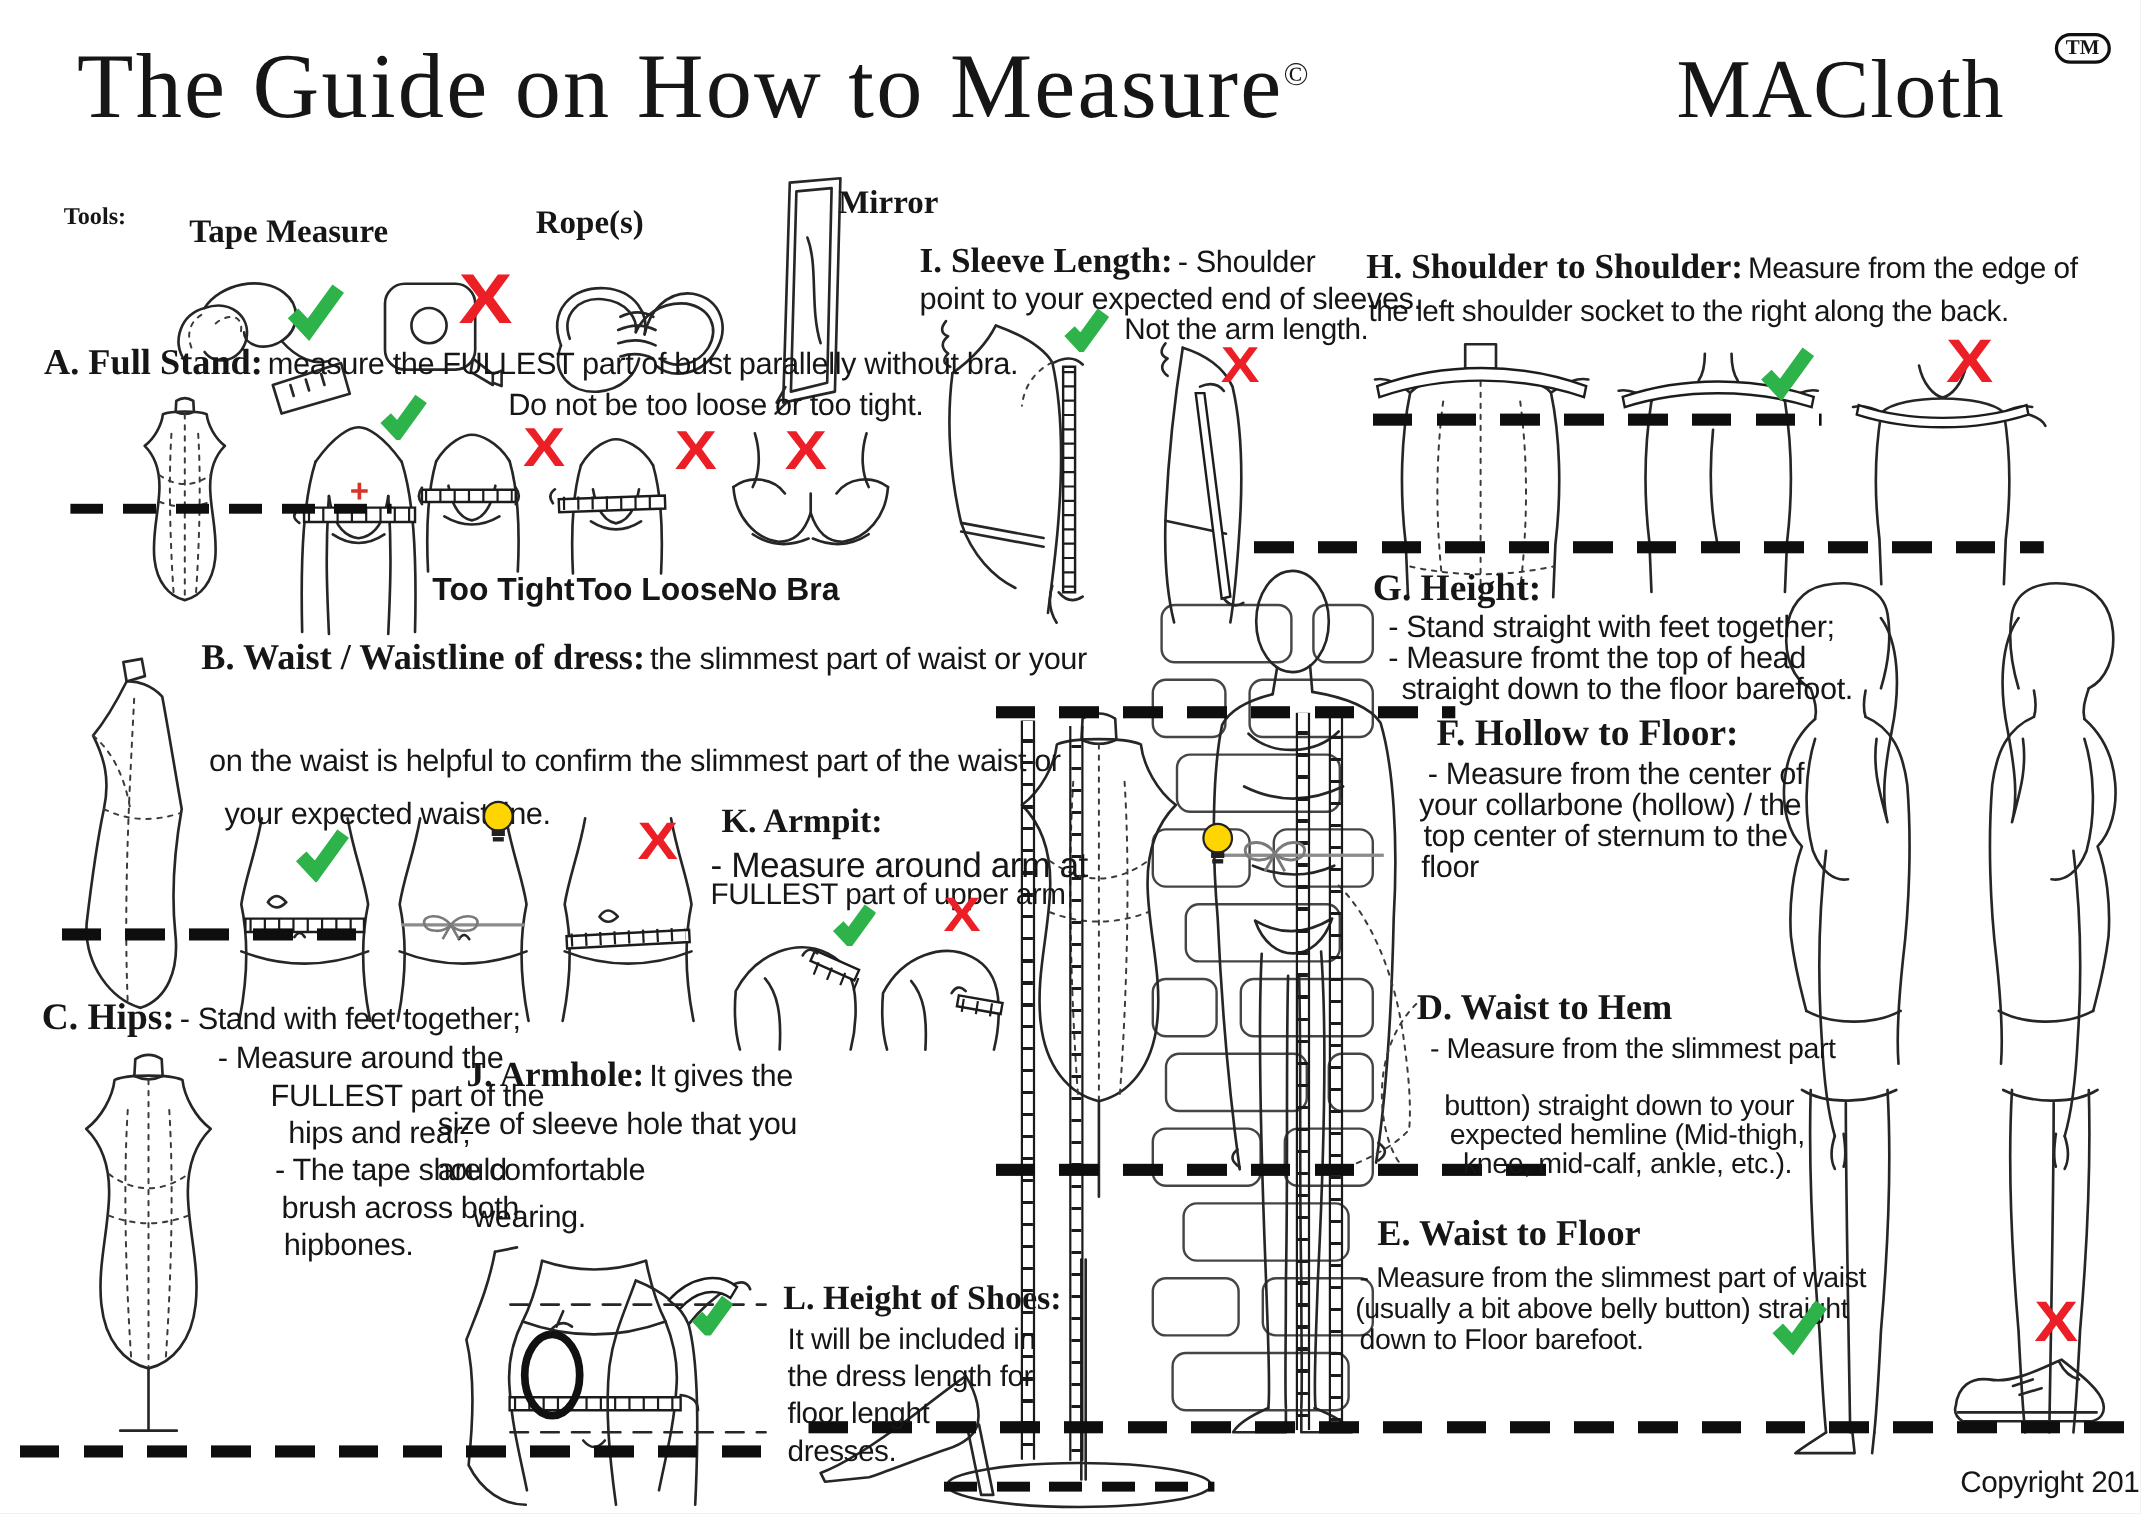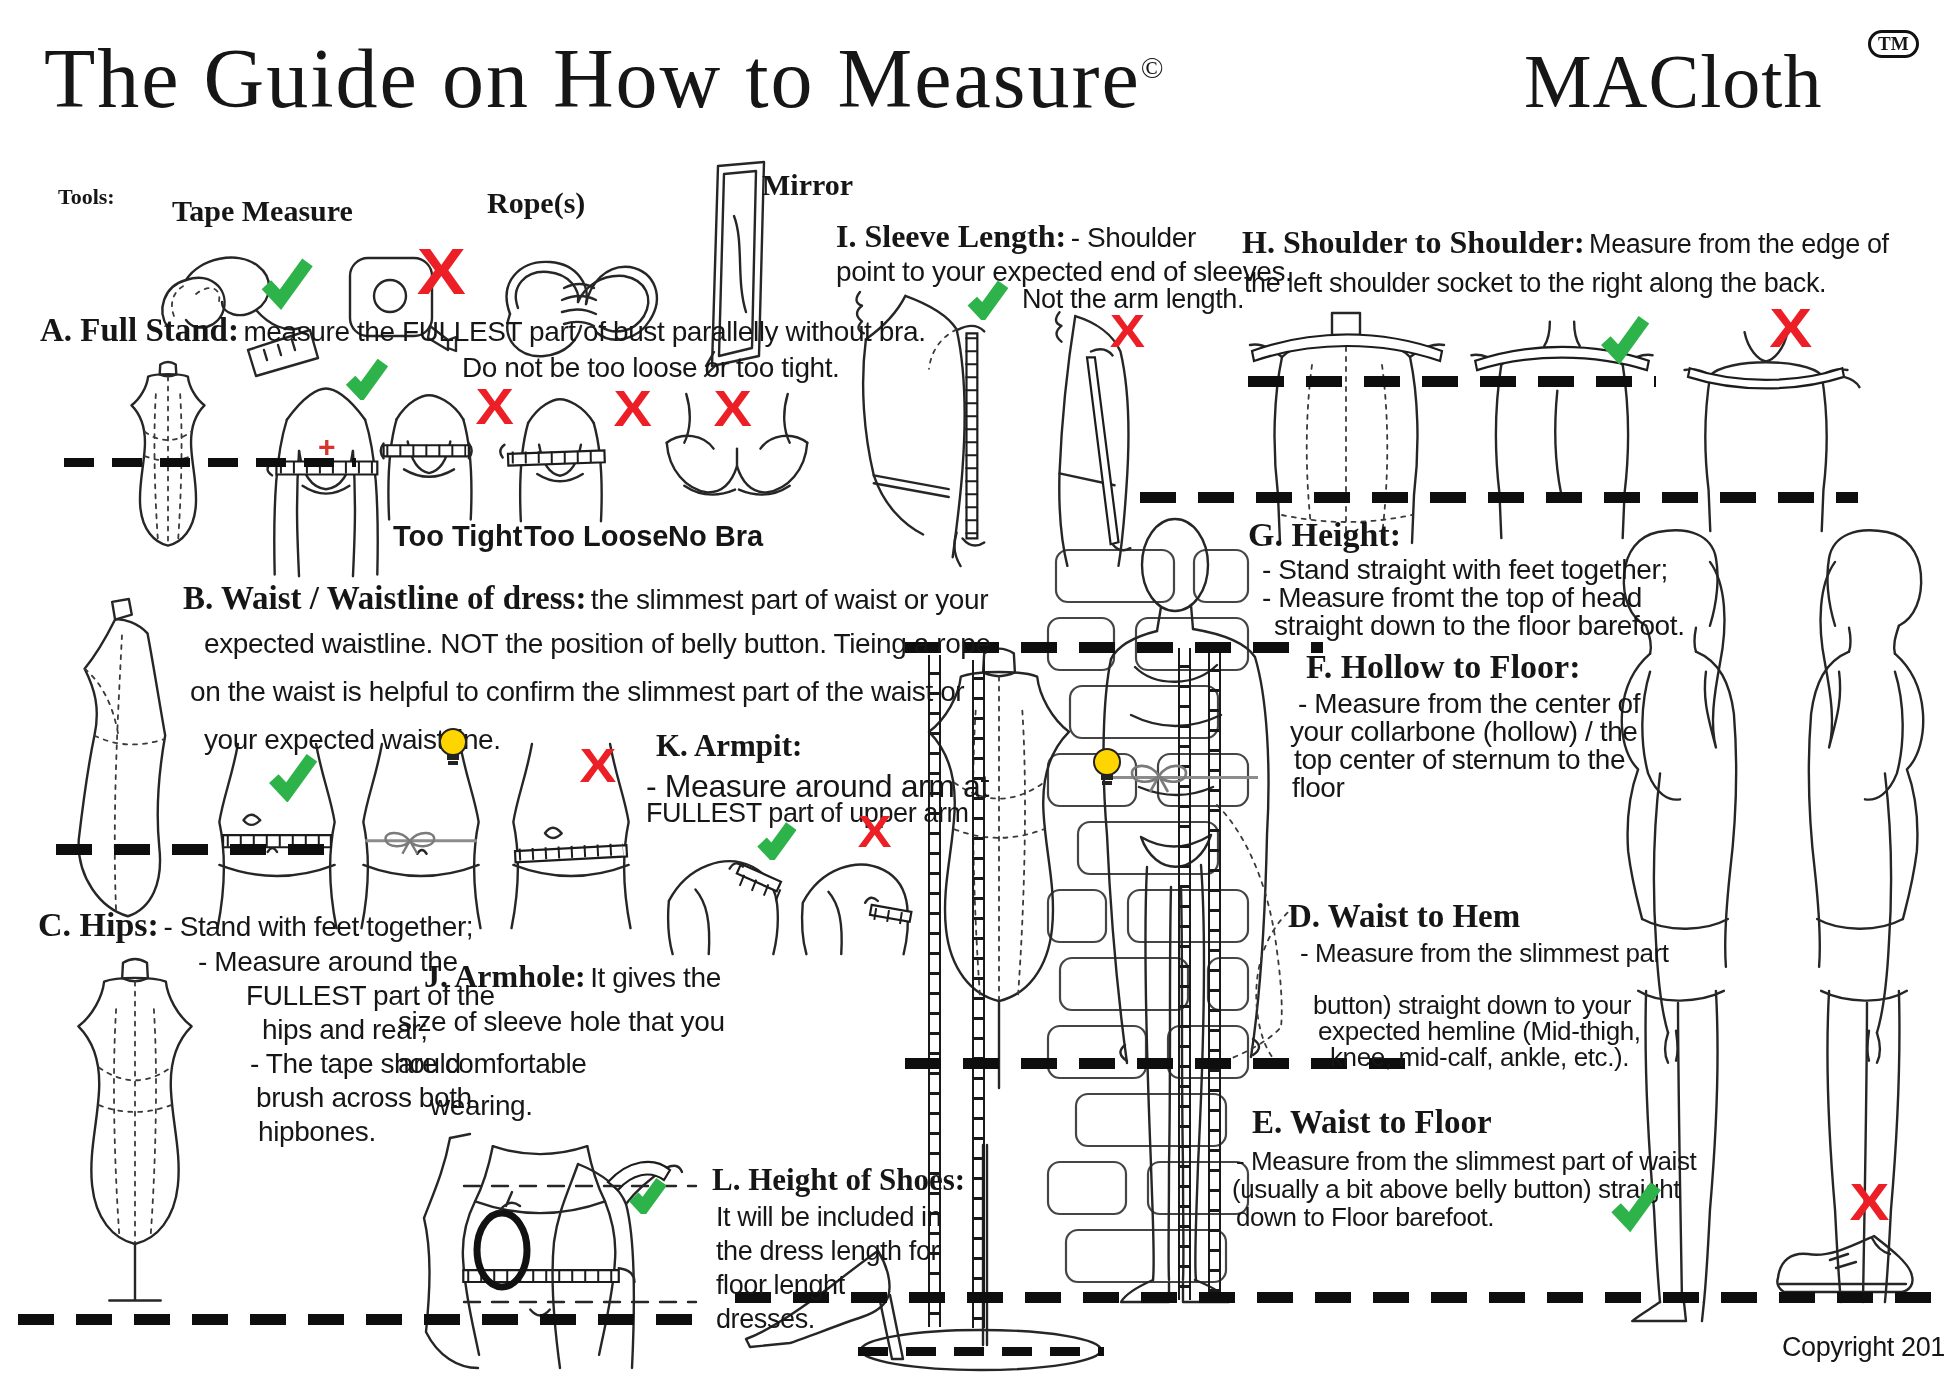--- a/index.html
+++ b/index.html
@@ -1,20 +1,20 @@
 <!DOCTYPE html>
 <html><head>
 <meta charset="utf-8">
 <style>
   html,body{margin:0;padding:0;background:#e8e8e8;}
   .page{position:relative;width:1946px;height:1376px;background:#ffffff;overflow:hidden;
         font-family:"Liberation Sans",sans-serif;color:#161616;}
   .abs{position:absolute;}
   .ser{font-family:"Liberation Serif",serif;font-weight:700;}
-  .title{font-family:"Liberation Serif",serif;font-weight:400;font-size:84px;letter-spacing:2px;white-space:nowrap;}
+  .title{font-family:"Liberation Serif",serif;font-weight:400;font-size:84px;letter-spacing:2px;white-space:nowrap;margin-left:26px;}
   .brand{font-family:"Liberation Serif",serif;font-weight:400;font-size:76px;letter-spacing:1px;white-space:nowrap;}
   .tm{position:absolute;border:3px solid #111;border-radius:18px;font-size:19px;padding:0px 7px;font-family:"Liberation Serif",serif;font-weight:700;}
   .txt{font-size:28px;letter-spacing:-0.4px;white-space:nowrap;z-index:6;}
   .h1{font-size:33px;white-space:nowrap;z-index:6;}
   .lbl{font-weight:700;font-size:29px;white-space:nowrap;z-index:6;}
   .dash{position:absolute;height:11px;z-index:5;background:repeating-linear-gradient(90deg,#0e0e0e 0 36px,transparent 36px 58px);}
   .dashthin{position:absolute;height:9px;z-index:5;background:repeating-linear-gradient(90deg,#0e0e0e 0 30px,transparent 30px 48px);}
   .xmark{position:absolute;color:#ec1f27;font-weight:800;font-family:"Liberation Sans",sans-serif;
          transform:scale(1.15,1.0);z-index:7;line-height:1;}
   .chk{position:absolute;z-index:7;}
@@ -152,21 +152,20 @@
 
   <div class="abs lbl" style="left:393px;top:520px">Too Tight</div>
   <div class="abs lbl" style="left:524px;top:520px">Too Loose</div>
   <div class="abs lbl" style="left:668px;top:520px">No Bra</div>
 
   
   <div class="abs" style="left:183px;top:580px;z-index:6">
     <span class="ser h1">B. Waist / Waistline of dress:</span>
     <span class="txt">the slimmest part of waist or your</span>
   </div>
-  <div class="abs txt" style="left:204px;top:628px">expected waistline. NOT the position of belly button. Tieing a rope</div>
   <div class="abs txt" style="left:190px;top:676px">on the waist is helpful to confirm the slimmest part of the waist or</div>
   <div class="abs txt" style="left:204px;top:724px">your expected waist line.</div>
 
   <svg style="left:36px;top:596px;z-index:2" width="168" height="334" viewBox="0 0 120 340">
     <path class="art" d="M52 6 l17 -3 l3 16 l-17 5 z"></path>
     <path class="art" d="M55 24 C44 46 34 62 24 74 C34 94 40 114 34 142 C26 180 22 214 18 248 C16 286 40 318 68 326 C92 318 104 292 100 256 C96 216 100 176 106 142 C100 108 94 70 88 38 C78 27 64 23 55 24 Z"></path>
     <path class="artd" d="M24 74 Q50 96 58 140 M62 40 C58 120 52 220 56 320 M34 142 Q66 158 104 146"></path>
   </svg>
   <div class="dash" style="left:56px;top:844px;width:268px"></div>
 

